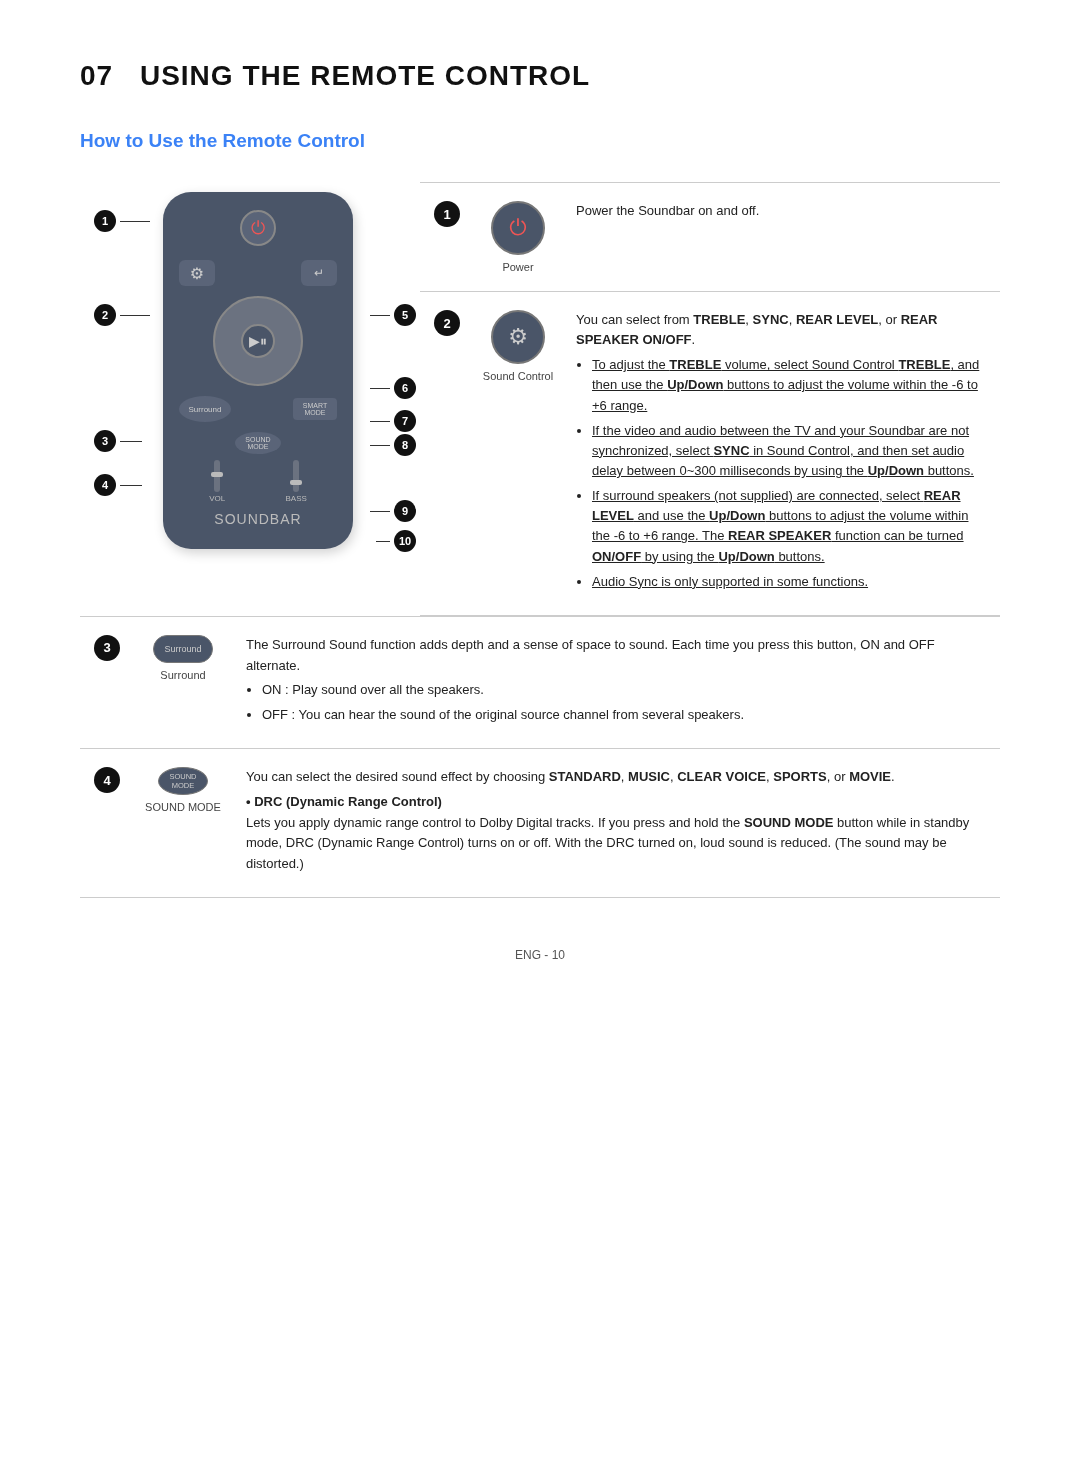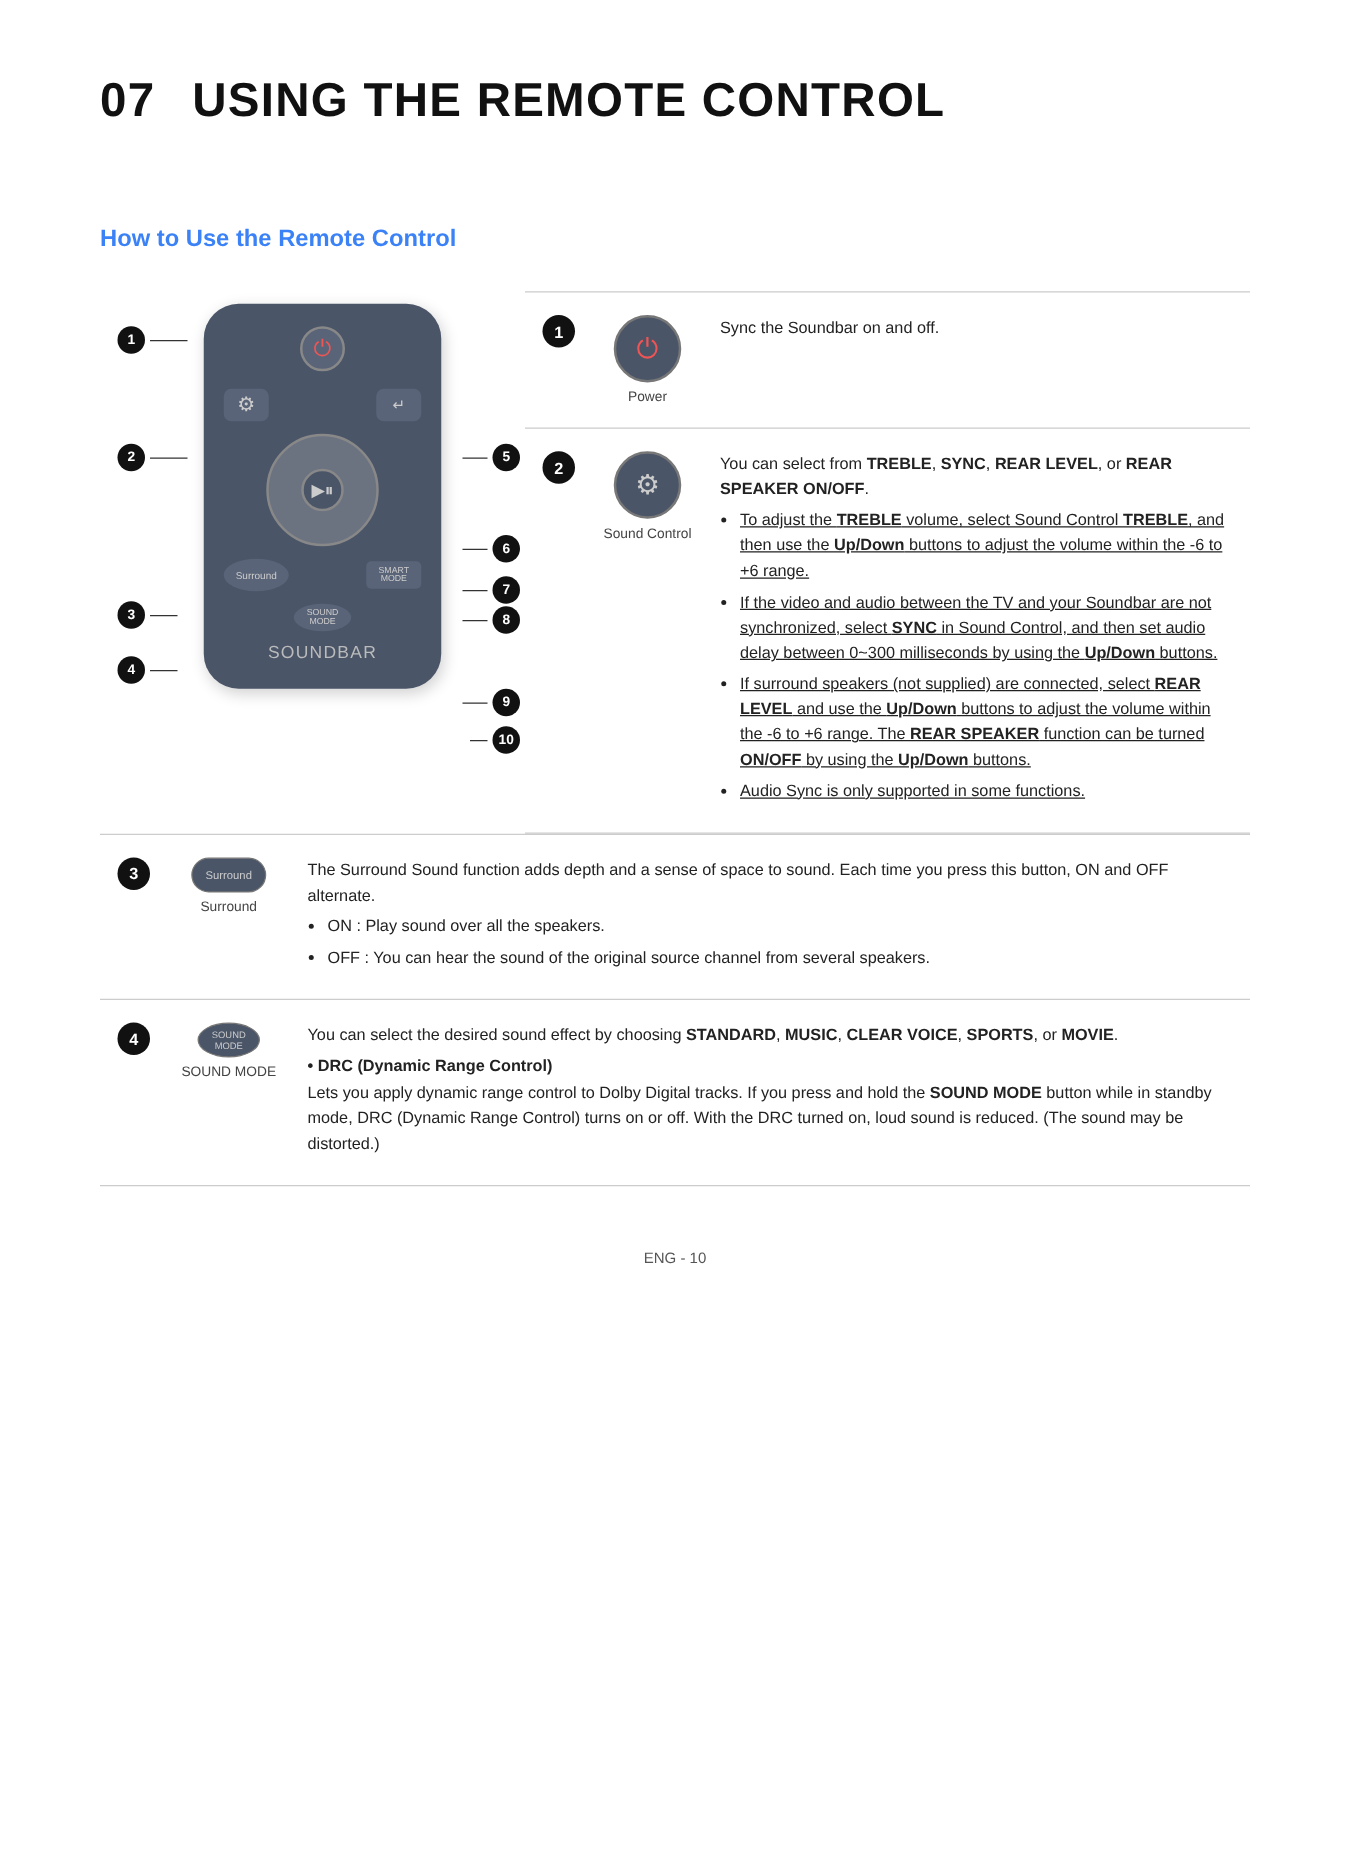--- a/index.html
+++ b/index.html
@@ -6,24 +6,24 @@
     body {
       background: #fff;
       font-family: 'Arial', sans-serif;
       font-size: 13px;
       color: #222;
       width: 1080px;
       min-height: 1479px;
       padding: 60px 80px 60px 80px;
     }
     .page-title {
-      font-size: 38px;
+      font-size: 28px;
       font-weight: 700;
       color: #111;
-      margin-bottom: 78px;
+      margin-bottom: 38px;
       letter-spacing: 1px;
     }
     .page-title span.num {
       color: #111;
       margin-right: 18px;
     }
     .section-heading {
       font-size: 19px;
       font-weight: 700;
       color: #3b82f6;
@@ -450,37 +450,51 @@
 
         <div class="r-row" style="justify-content:space-between;">
           <div class="surround-btn">Surround</div>
           <div class="smart-mode-btn">SMART MODE</div>
         </div>
 
         <div style="display:flex; justify-content:center; margin:8px 0 6px 0;">
           <div class="sound-mode-btn">SOUND<br>MODE</div>
         </div>
 
+        <div class="r-slider-row">
+          <div class="r-slider">
+            <div class="slider-track">
+                <div class="slider-thumb"></div>
+              </div>
+            <div class="r-label">VOL</div>
+          </div>
+          <div class="r-slider">
+            <div class="slider-track">
+                <div class="slider-thumb" style="top:20px;"></div>
+              </div>
+            <div class="r-label">BASS</div>
+          </div>
+        </div>
         <div class="soundbar-label">SOUNDBAR</div>
       </div>
     </div>
   </div>
 
   <div class="info-table">
 
     <div class="info-row">
       <div class="num-badge">1</div>
       <div class="icon-col">
         <div class="icon-circle-power">
           <span style="color:#e55; font-size:22px;">⏻</span>
         </div>
         <div class="icon-label">Power</div>
       </div>
       <div class="desc-col">
-        Sync the Soundbar on and off.
+        Power the Soundbar on and off.
       </div>
     </div>
 
     <div class="info-row" style="align-items:flex-start;">
       <div class="num-badge">2</div>
       <div class="icon-col">
         <div class="icon-circle-sound">
           <span style="color:#ccc; font-size:22px;">⚙</span>
         </div>
         <div class="icon-label">Sound Control</div>

